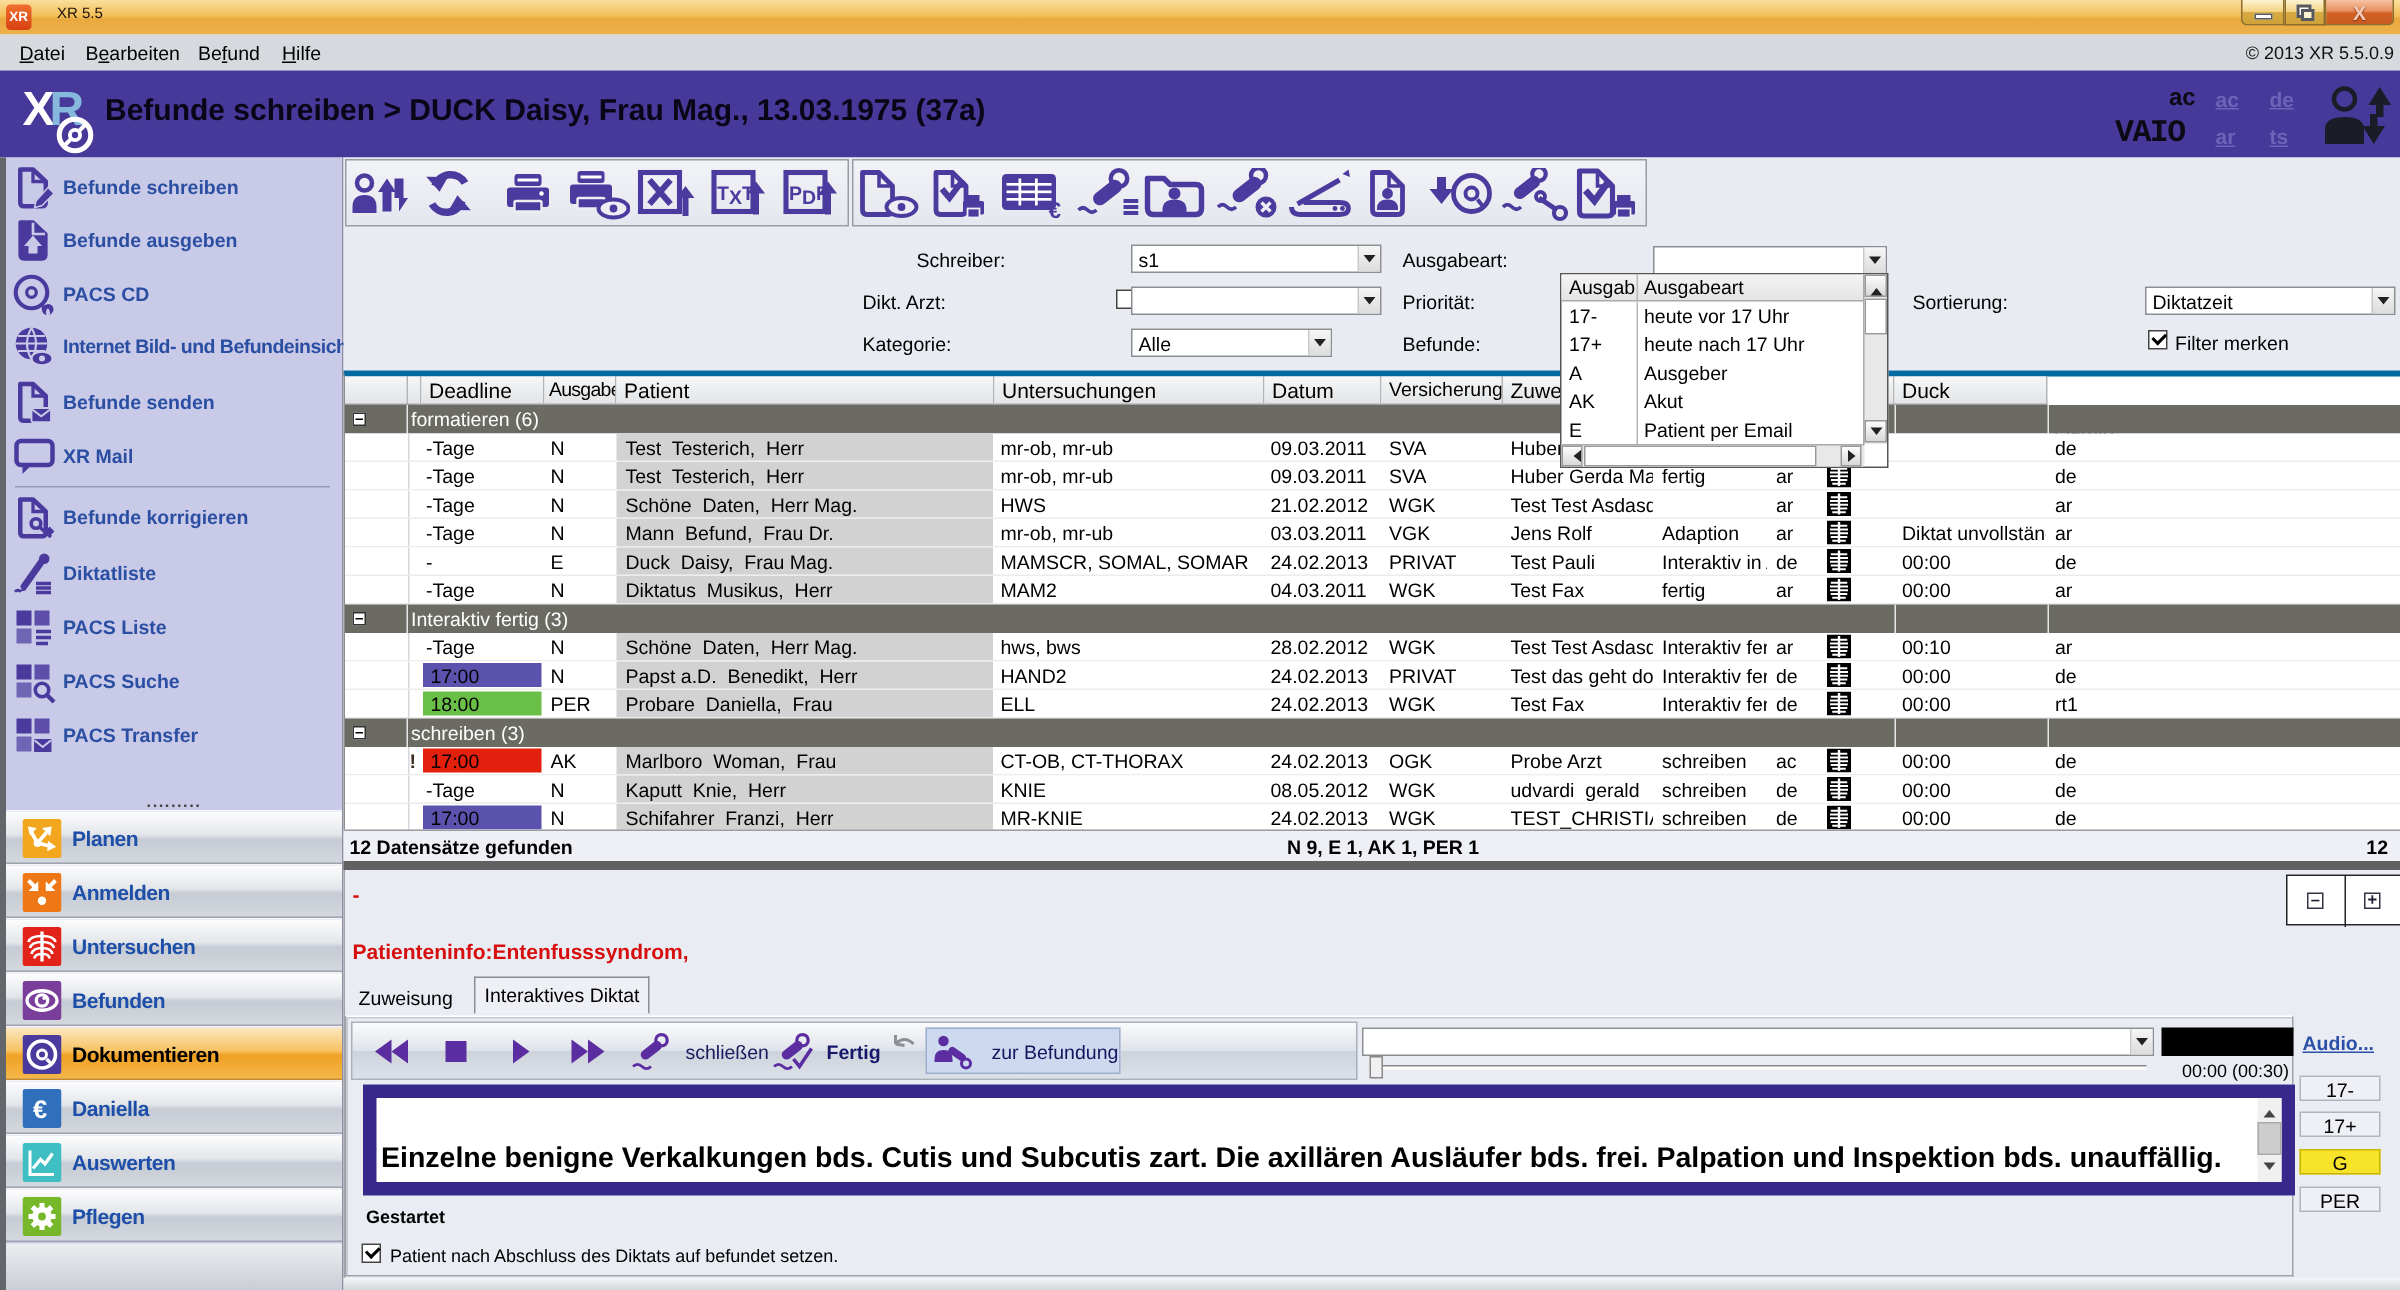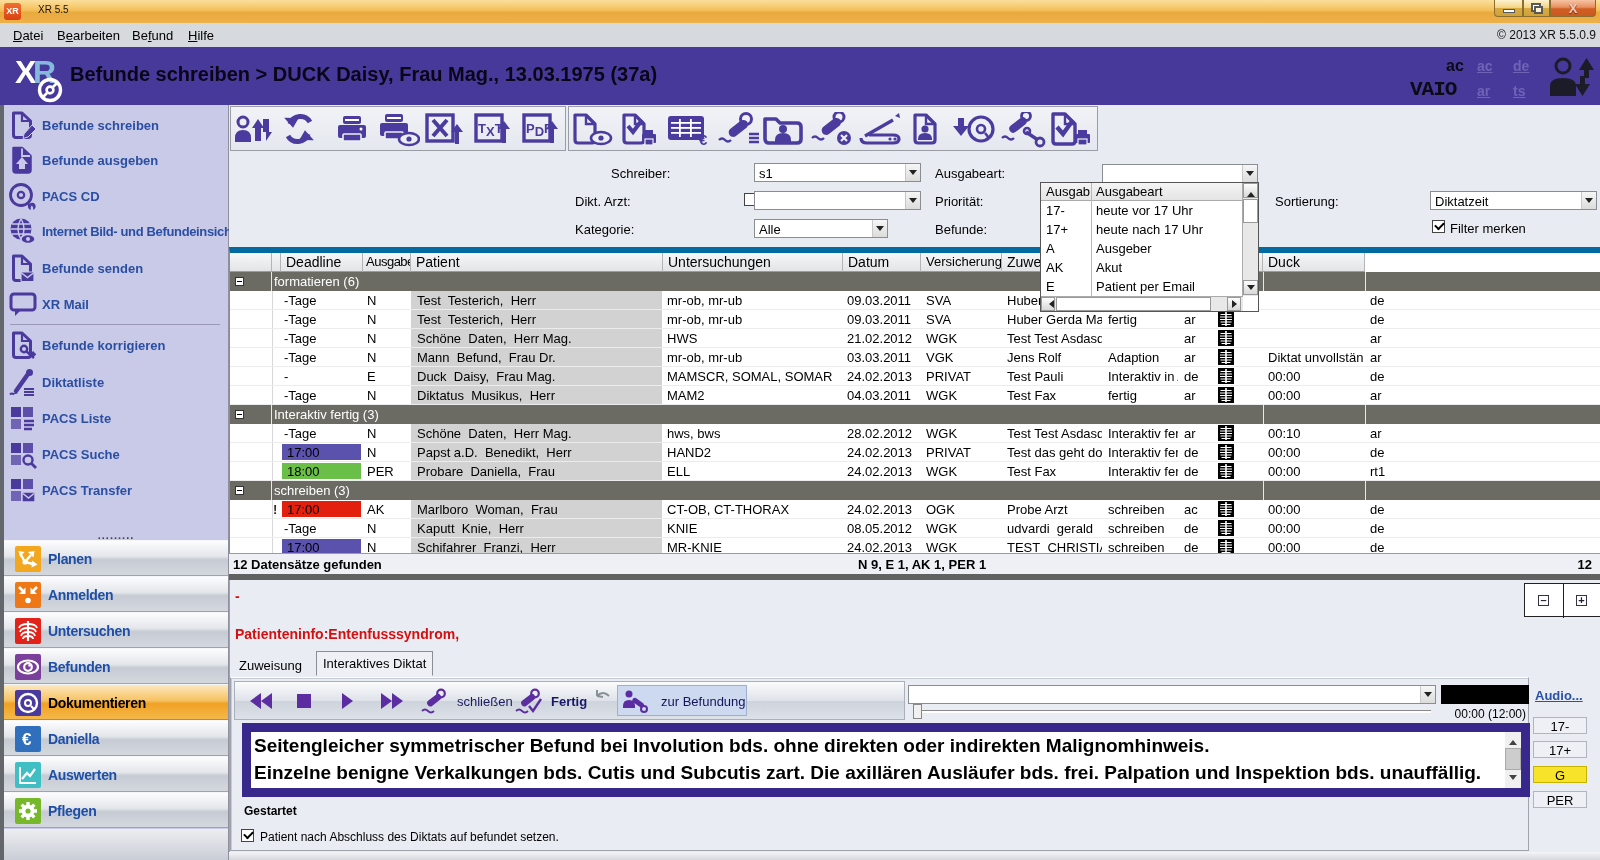--- a/index.html
+++ b/index.html
@@ -47,21 +47,21 @@
 
 #filters{left:229px;top:152px;width:1371px;height:95px;background:#e9ebf2;}
 .flabel{position:absolute;font-size:13px;color:#000;}
 .combo{position:absolute;height:19px;background:#fff;border:1px solid #8a8d92;}
 .combo .arr{position:absolute;right:0px;top:0px;width:15px;height:17px;background:linear-gradient(#f6f6f6,#dcdcdc);border-left:1px solid #c8c8c8;}
 .combo .arr:after{content:"";position:absolute;left:3px;top:6px;border:4px solid transparent;border-top:5px solid #222;}
 .combo .val{position:absolute;left:4px;top:2px;font-size:13px;white-space:nowrap;}
 .cb{position:absolute;width:13px;height:13px;background:#fff;border:1px solid #444;}
 .cb.checked:after{content:"";position:absolute;left:2px;top:1px;width:7px;height:4px;border-left:2px solid #000;border-bottom:2px solid #000;transform:rotate(-45deg);}
 
-#tablewrap{left:229px;top:247px;width:1371px;height:306px;background:#fff;border-top:6px solid #0369a1;border-left:1px solid #8a8d92;}
+#tablewrap{left:229px;top:247px;width:1371px;height:306px;background:#fff;border-top:4px solid #0369a1;border-left:1px solid #8a8d92;}
 .th{position:absolute;top:0;height:19px;background:linear-gradient(#f6f7f8,#e2e4e6);border-right:1px solid #b2b4b6;border-bottom:1px solid #9a9c9e;font-size:14px;color:#000;padding:1px 0 0 5px;white-space:nowrap;overflow:hidden;}
 .grow{position:absolute;left:0;width:1370px;height:19px;background:#6b6b64;}
 .grow .gl{position:absolute;left:44px;top:2px;color:#fff;font-size:13px;}
 .grow .minus{position:absolute;left:5px;top:5px;width:9px;height:9px;background:#fff;border:1px solid #333;}
 .grow .minus:after{content:"";position:absolute;left:1px;top:3px;width:5px;height:1px;background:#000;}
 .grow .gsep{position:absolute;left:41px;top:0;width:1px;height:19px;background:#e8e8e8;}
 .trow{position:absolute;left:0;width:1370px;height:19px;background:#fff;font-size:13px;color:#000;}
 .trow .rl{position:absolute;left:0;top:18px;width:1370px;height:1px;background:#ececec;}.trow:before{content:"";position:absolute;left:42px;top:0;width:1px;height:19px;background:#d8d8dc;}
 .td{position:absolute;top:2px;white-space:nowrap;overflow:hidden;}
 .patcell{position:absolute;left:181px;top:0;width:251px;height:18px;background:#d2d2d2;padding:2px 0 0 6px;white-space:nowrap;overflow:hidden;}
@@ -803,36 +803,35 @@
 </div>
     <div class="combo" id="pcombo">
         <span class="arr"></span>
       </div>
     <div id="pslider">
         <div class="track"></div>
         <div class="thumb"></div>
       </div>
     <div id="blackbox"></div>
     <div id="textbox">
-      <div class="t1">Seitengleicher symmetrischer Befund bei Involution bds. ohne direkten oder indirekten Malignomhinweis.</div>
       <div class="t2">Einzelne benigne Verkalkungen bds. Cutis und Subcutis zart. Die axillären Ausläufer bds. frei. Palpation und Inspektion bds. unauffällig.</div>
       <div id="tscroll">
           <span class="a1"></span>
           <span class="th2"></span>
           <span class="a2"></span>
         </div>
     </div>
     <div id="gestartet">Gestartet</div>
     <div id="chkrow">
         <span class="cb checked" style="left:0;top:0px;"></span>
         <span style="position:absolute;left:19px;top:1px;white-space:nowrap;">Patient nach Abschluss des Diktats auf befundet setzen.</span>
       </div>
   </div>
   <span id="audiolink">Audio...</span>
-  <span id="timetxt">00:00 (12:00)</span>
+  <span id="timetxt">00:00 (00:30)</span>
   <span class="rbtn" style="top:137px;">17-</span>
   <span class="rbtn" style="top:161px;">17+</span>
   <span class="rbtn" style="top:186px;background:#f7e32a;border-color:#c8b400;">G</span>
   <span class="rbtn" style="top:211px;">PER</span>
 </div>
 <div class="abs" id="botstrip"></div>
 
 <div class="abs" id="ddpopup">
   <div class="hrow">
       <span style="position:absolute;left:5px;top:1px;">Ausgab</span>

